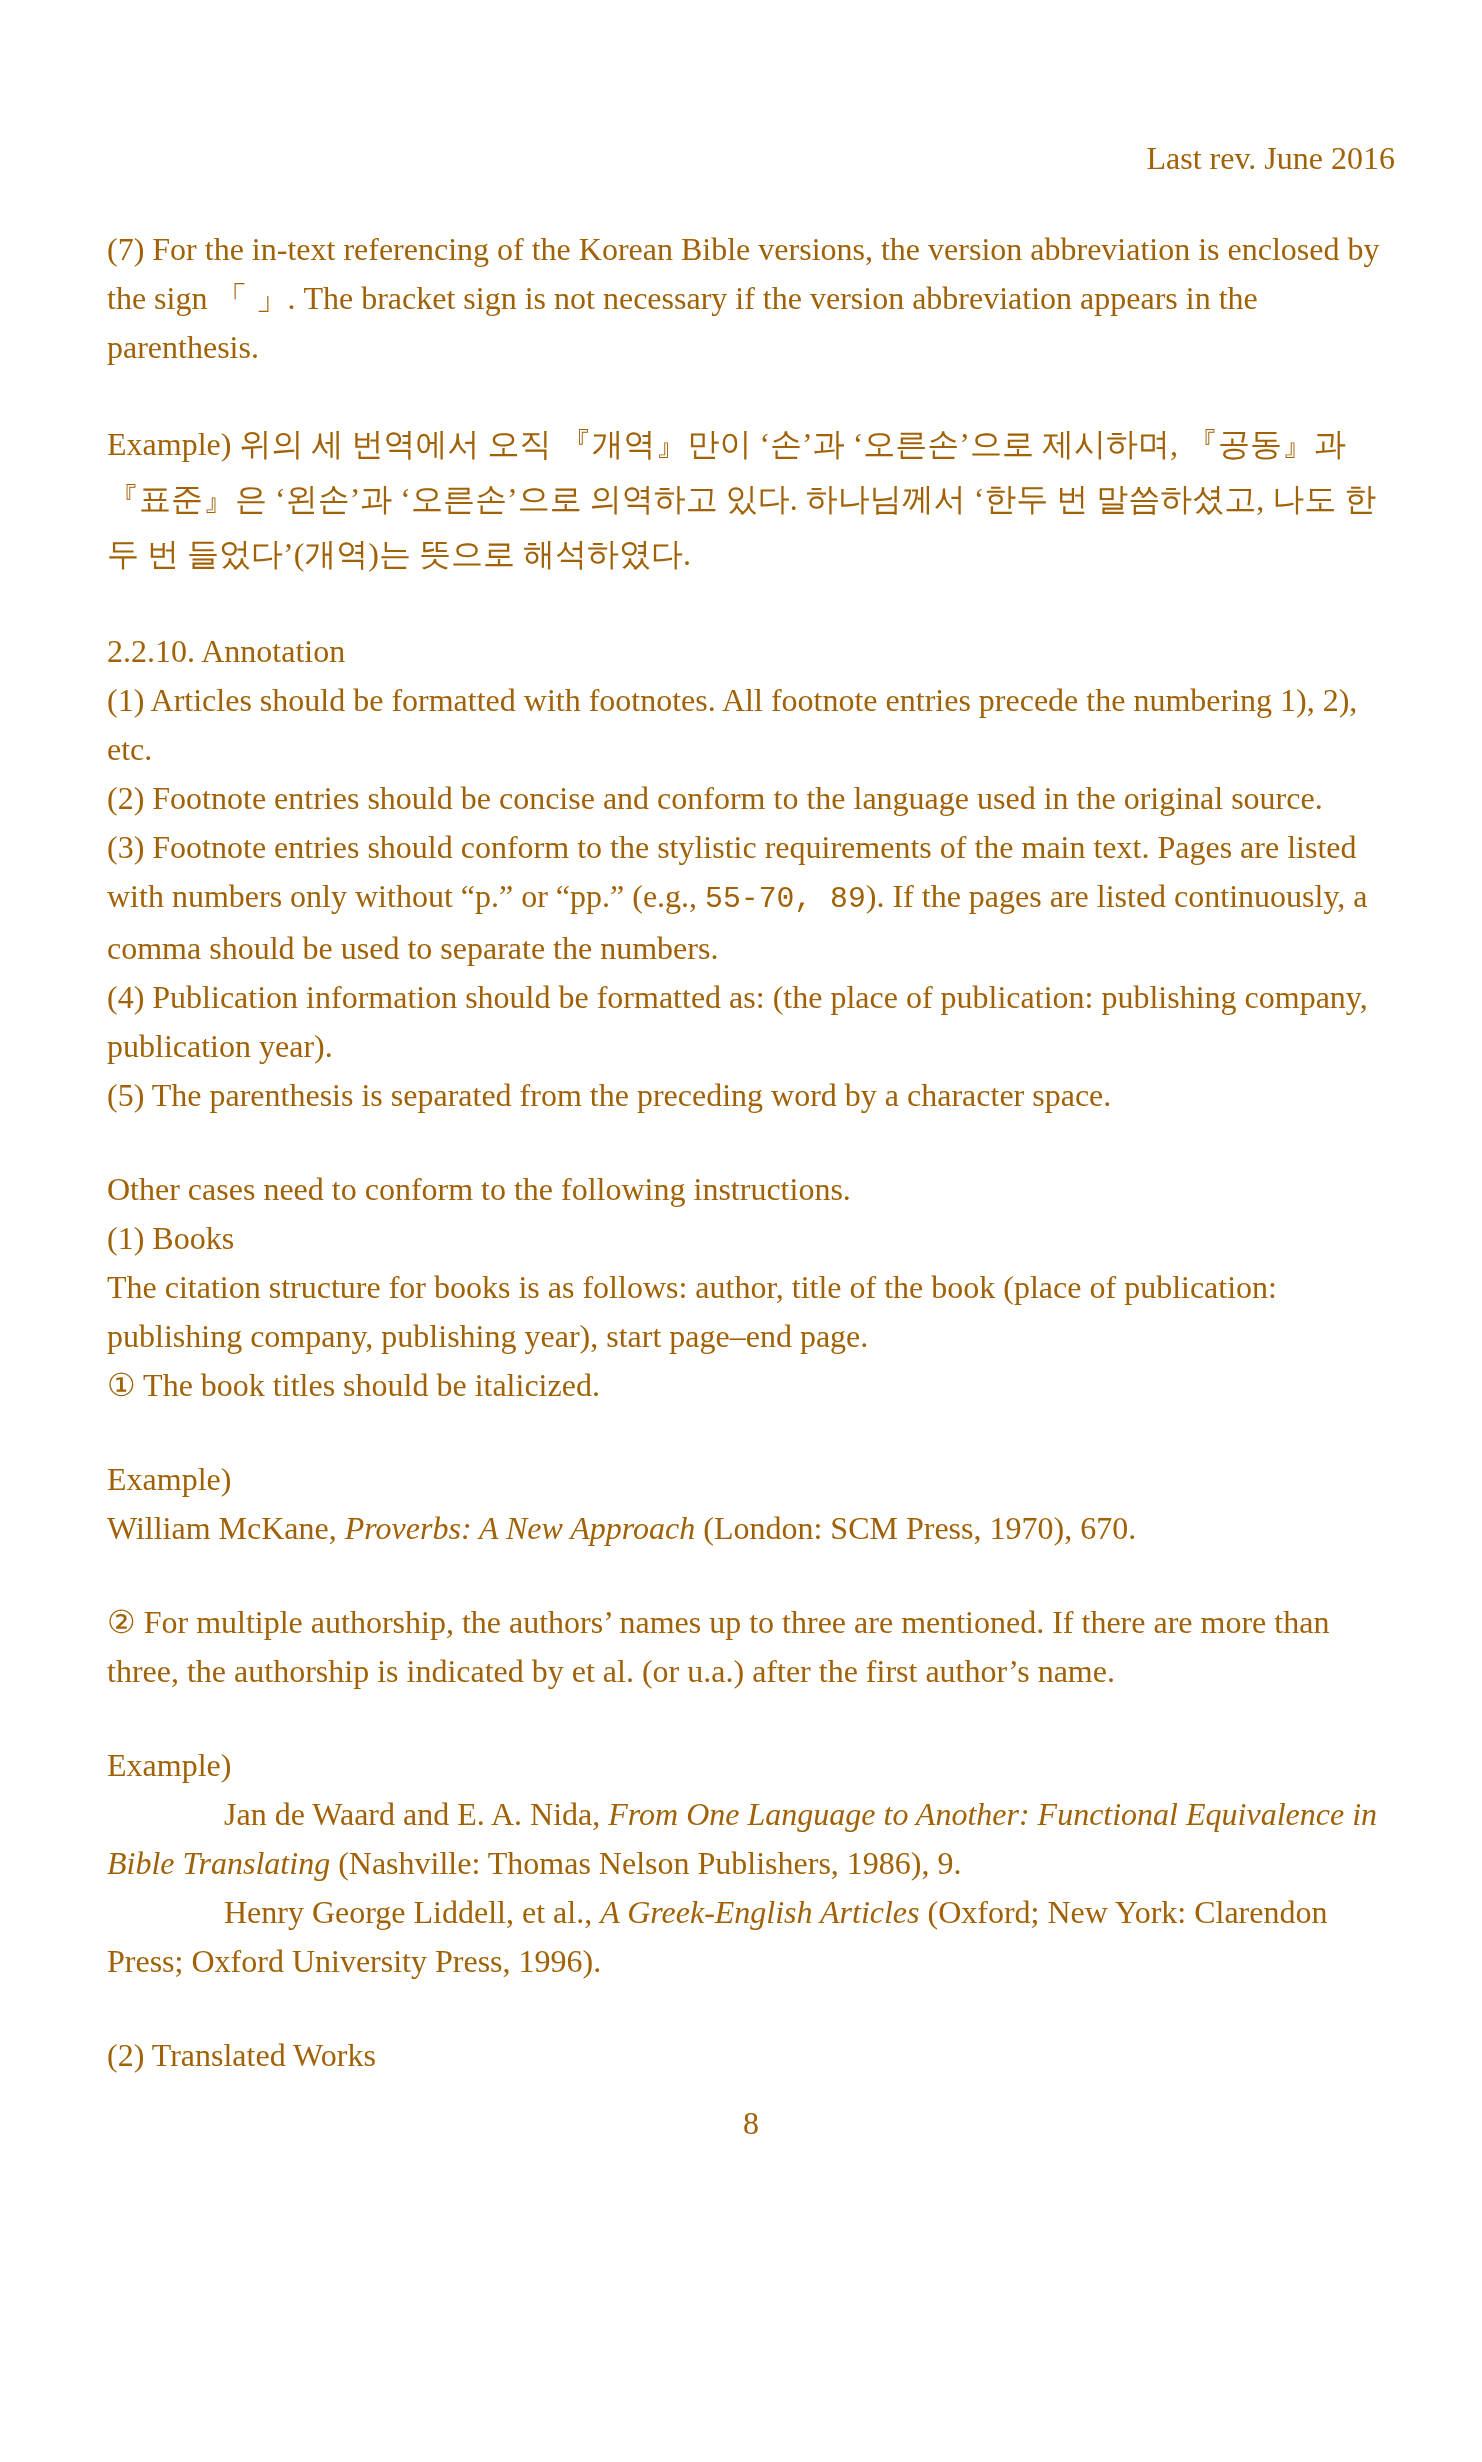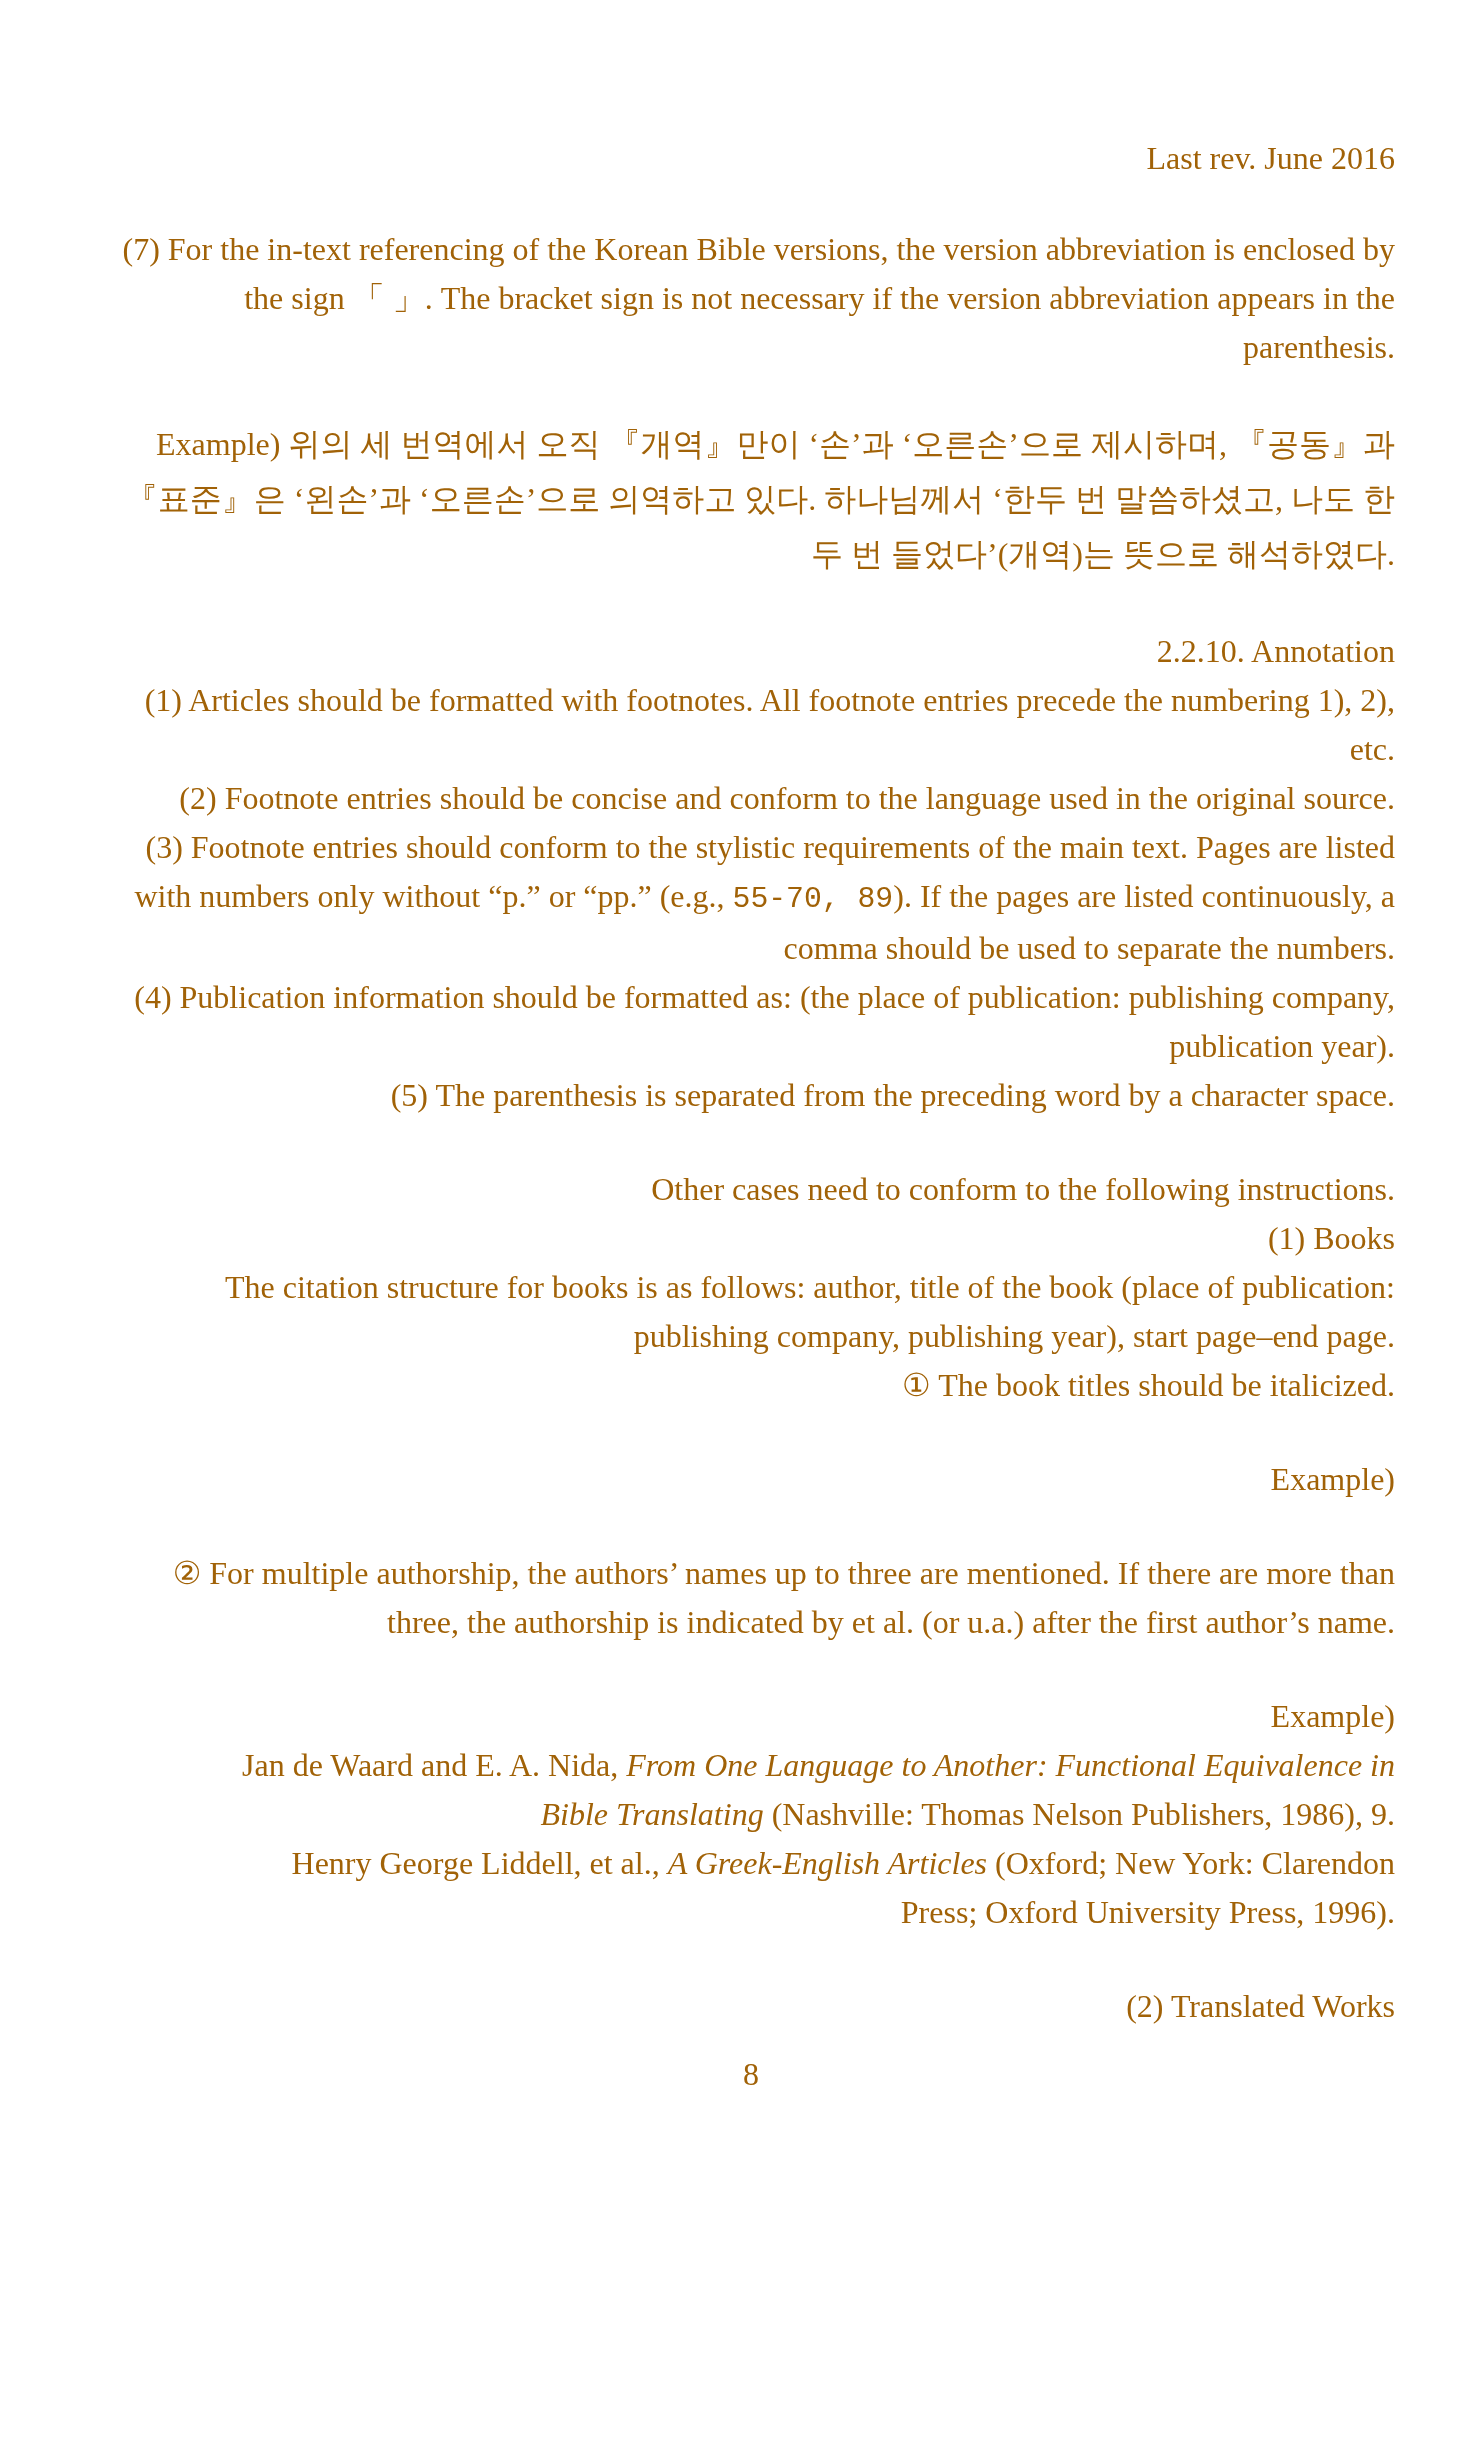--- a/index.html
+++ b/index.html
@@ -20,21 +20,21 @@
     overflow: hidden;
   }
   .header-line {
     text-align: right;
     line-height: 49px;
     margin: 0 0 42px 0;
   }
   p.para {
     margin: 0;
     line-height: 49px;
-    text-align: right;
+    text-align: left;
   }
   p.para.gap {
     margin-top: 45px;
   }
   p.para.korean {
     line-height: 55px;
   }
   p.para.indent {
     text-indent: 117px;
   }
@@ -65,20 +65,21 @@
     <p class="para"><span>(1) Articles should be formatted with footnotes. All footnote entries precede the numbering 1), 2), etc.</span></p>
     <p class="para"><span>(2) Footnote entries should be concise and conform to the language used in the original source.</span></p>
     <p class="para"><span>(3) Footnote entries should conform to the stylistic requirements of the main text. Pages are listed with numbers only without “p.” or “pp.” (e.g., </span><span class="num">55-70, 89</span><span>). If the pages are listed continuously, a comma should be used to separate the numbers.</span></p>
     <p class="para"><span>(4) Publication information should be formatted as: (the place of publication: publishing company, publication year).</span></p>
     <p class="para"><span>(5) The parenthesis is separated from the preceding word by a character space.</span></p>
     <p class="para gap"><span>Other cases need to conform to the following instructions.</span></p>
     <p class="para"><span>(1) Books</span></p>
     <p class="para"><span>The citation structure for books is as follows: author, title of the book (place of publication: publishing company, publishing year), start page–end page.</span></p>
     <p class="para"><span>① The book titles should be italicized.</span></p>
     <p class="para gap"><span>Example)</span></p>
+    <p class="para"><span>William McKane, </span><i>Proverbs: A New Approach</i><span> (London: SCM Press, 1970), 670.</span></p>
     <p class="para gap"><span>② For multiple authorship, the authors’ names up to three are mentioned. If there are more than three, the authorship is indicated by et al. (or u.a.) after the first author’s name.</span></p>
     <p class="para gap"><span>Example)</span></p>
     <p class="para indent"><span>Jan de Waard and E. A. Nida, </span><i>From One Language to Another: Functional Equivalence in Bible Translating</i><span> (Nashville: Thomas Nelson Publishers, 1986), 9.</span></p>
     <p class="para indent"><span>Henry George Liddell, et al., </span><i>A Greek-English Articles</i><span> (Oxford; New York: Clarendon Press; Oxford University Press, 1996).</span></p>
     <p class="para gap"><span>(2) Translated Works</span></p>
   </main>
 
   <div class="footer-line">8</div>
 
 </div>

